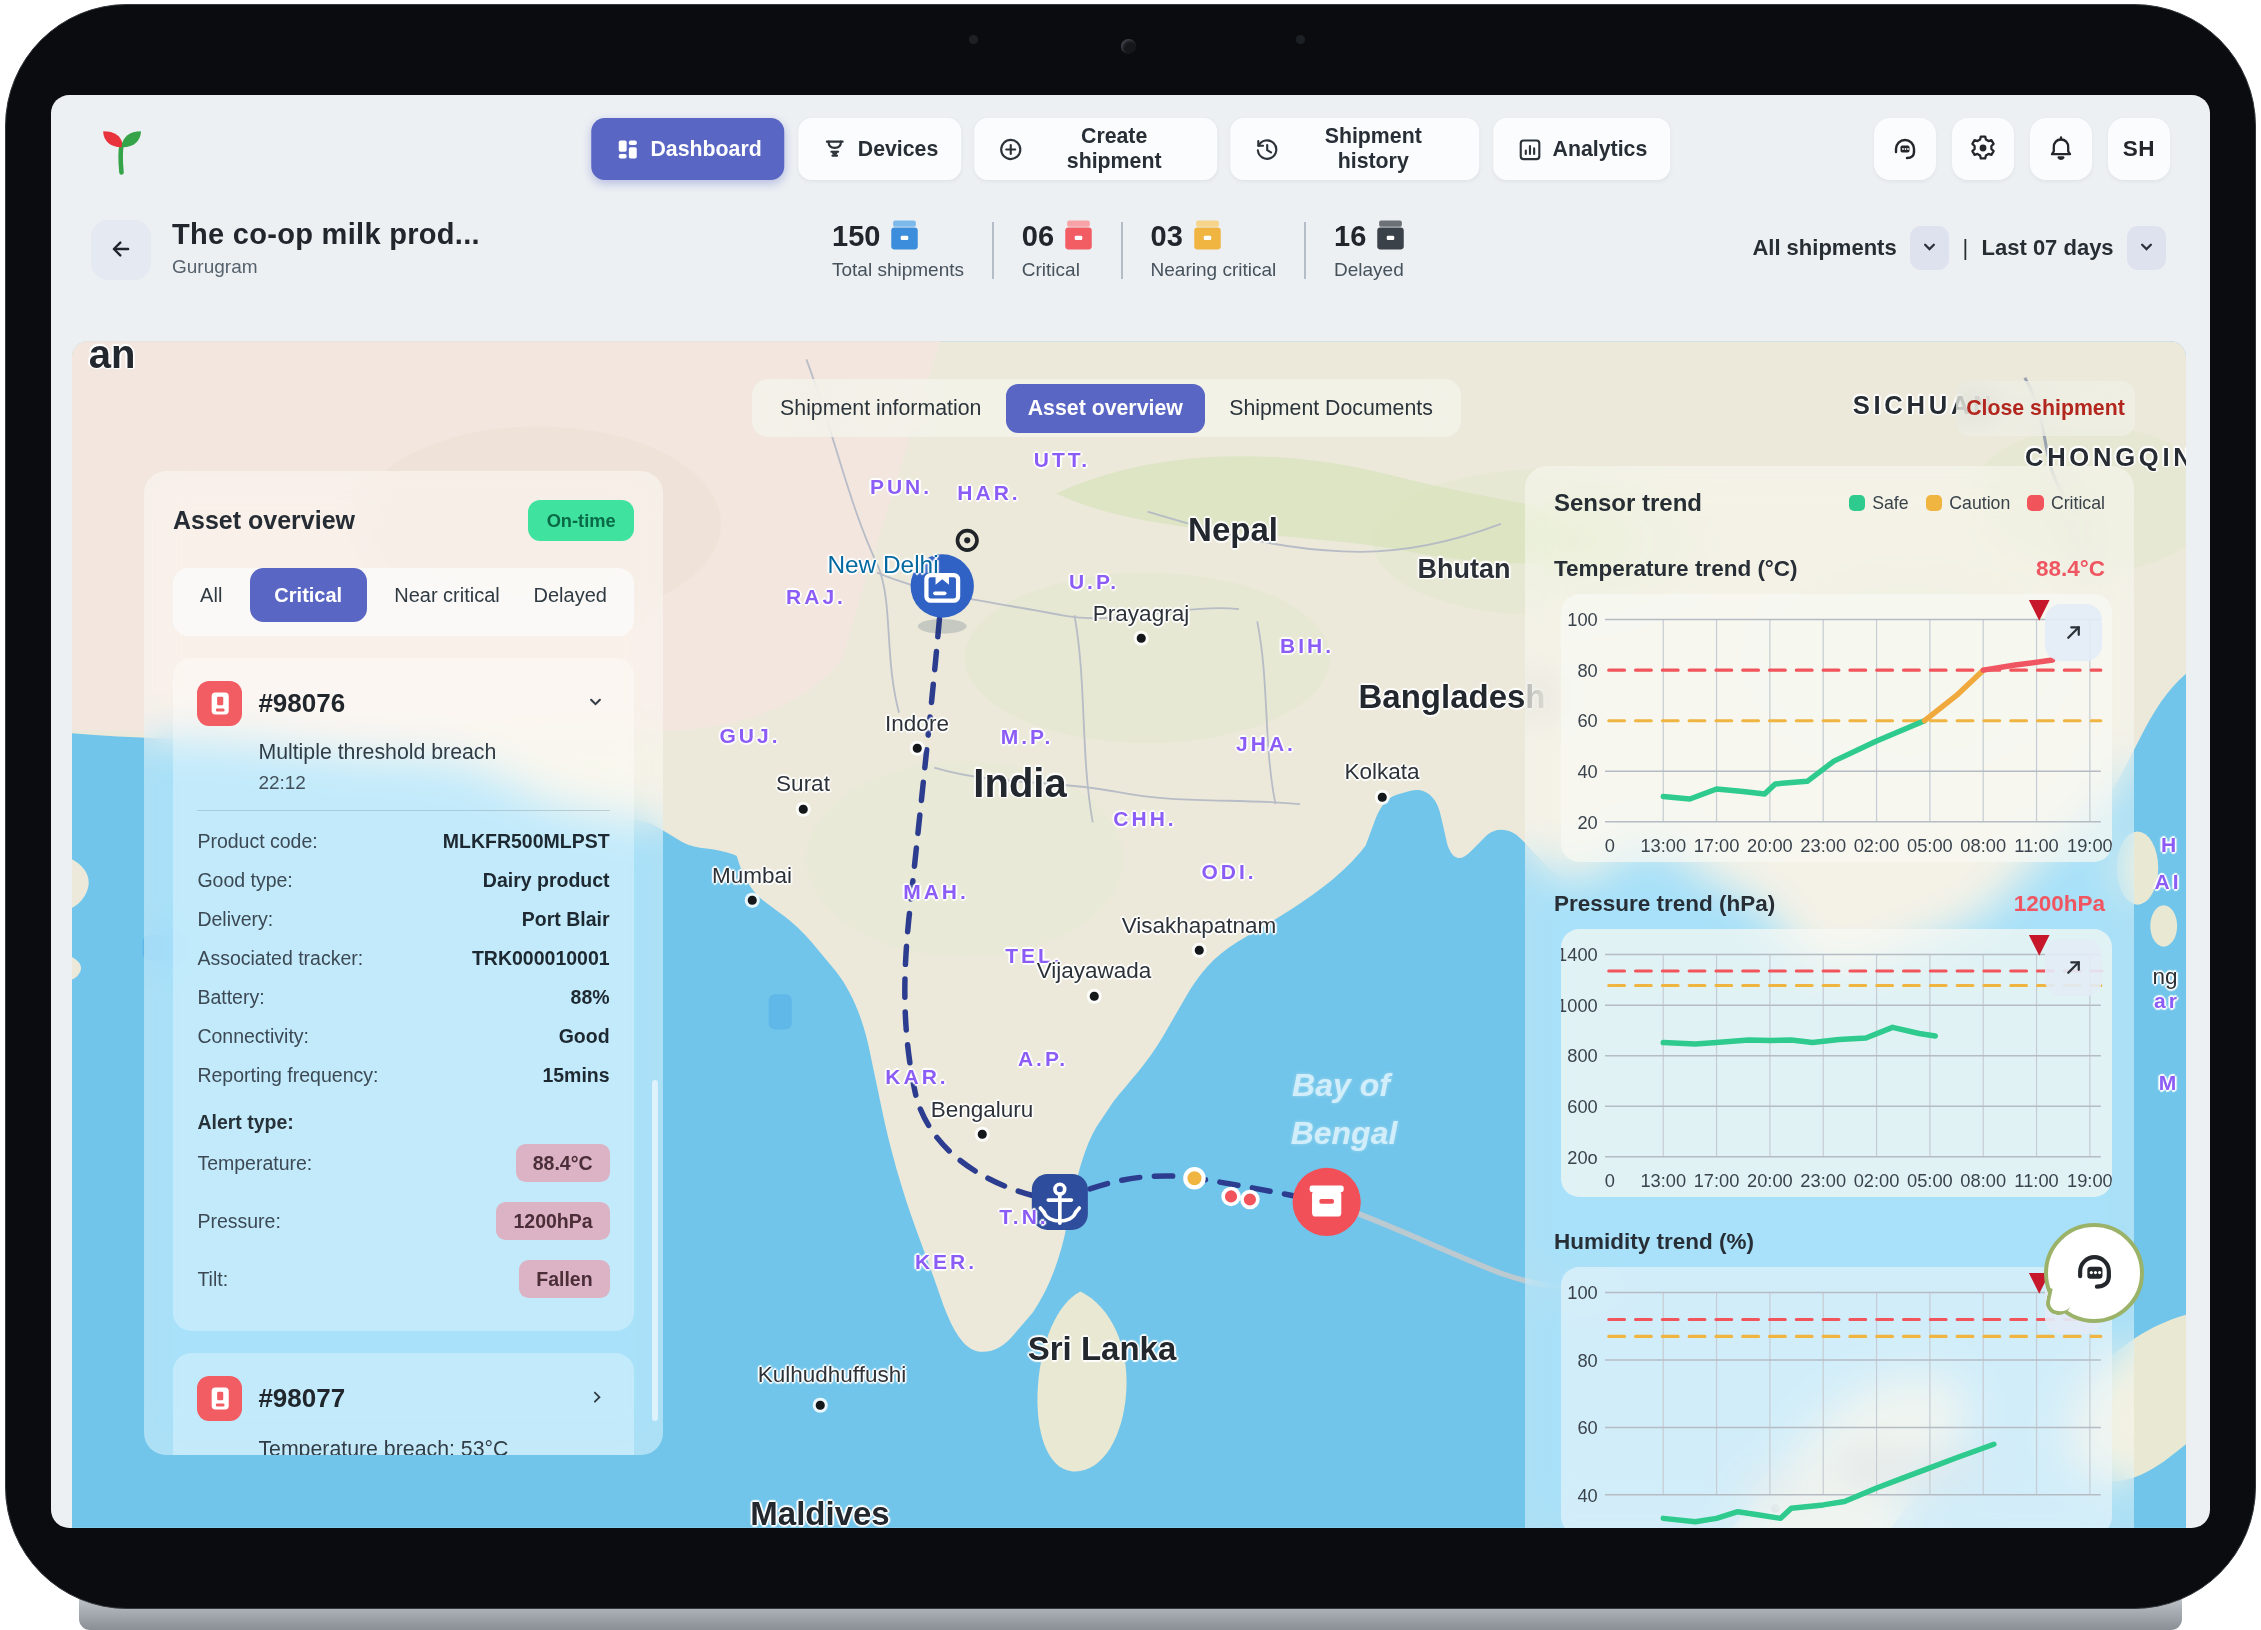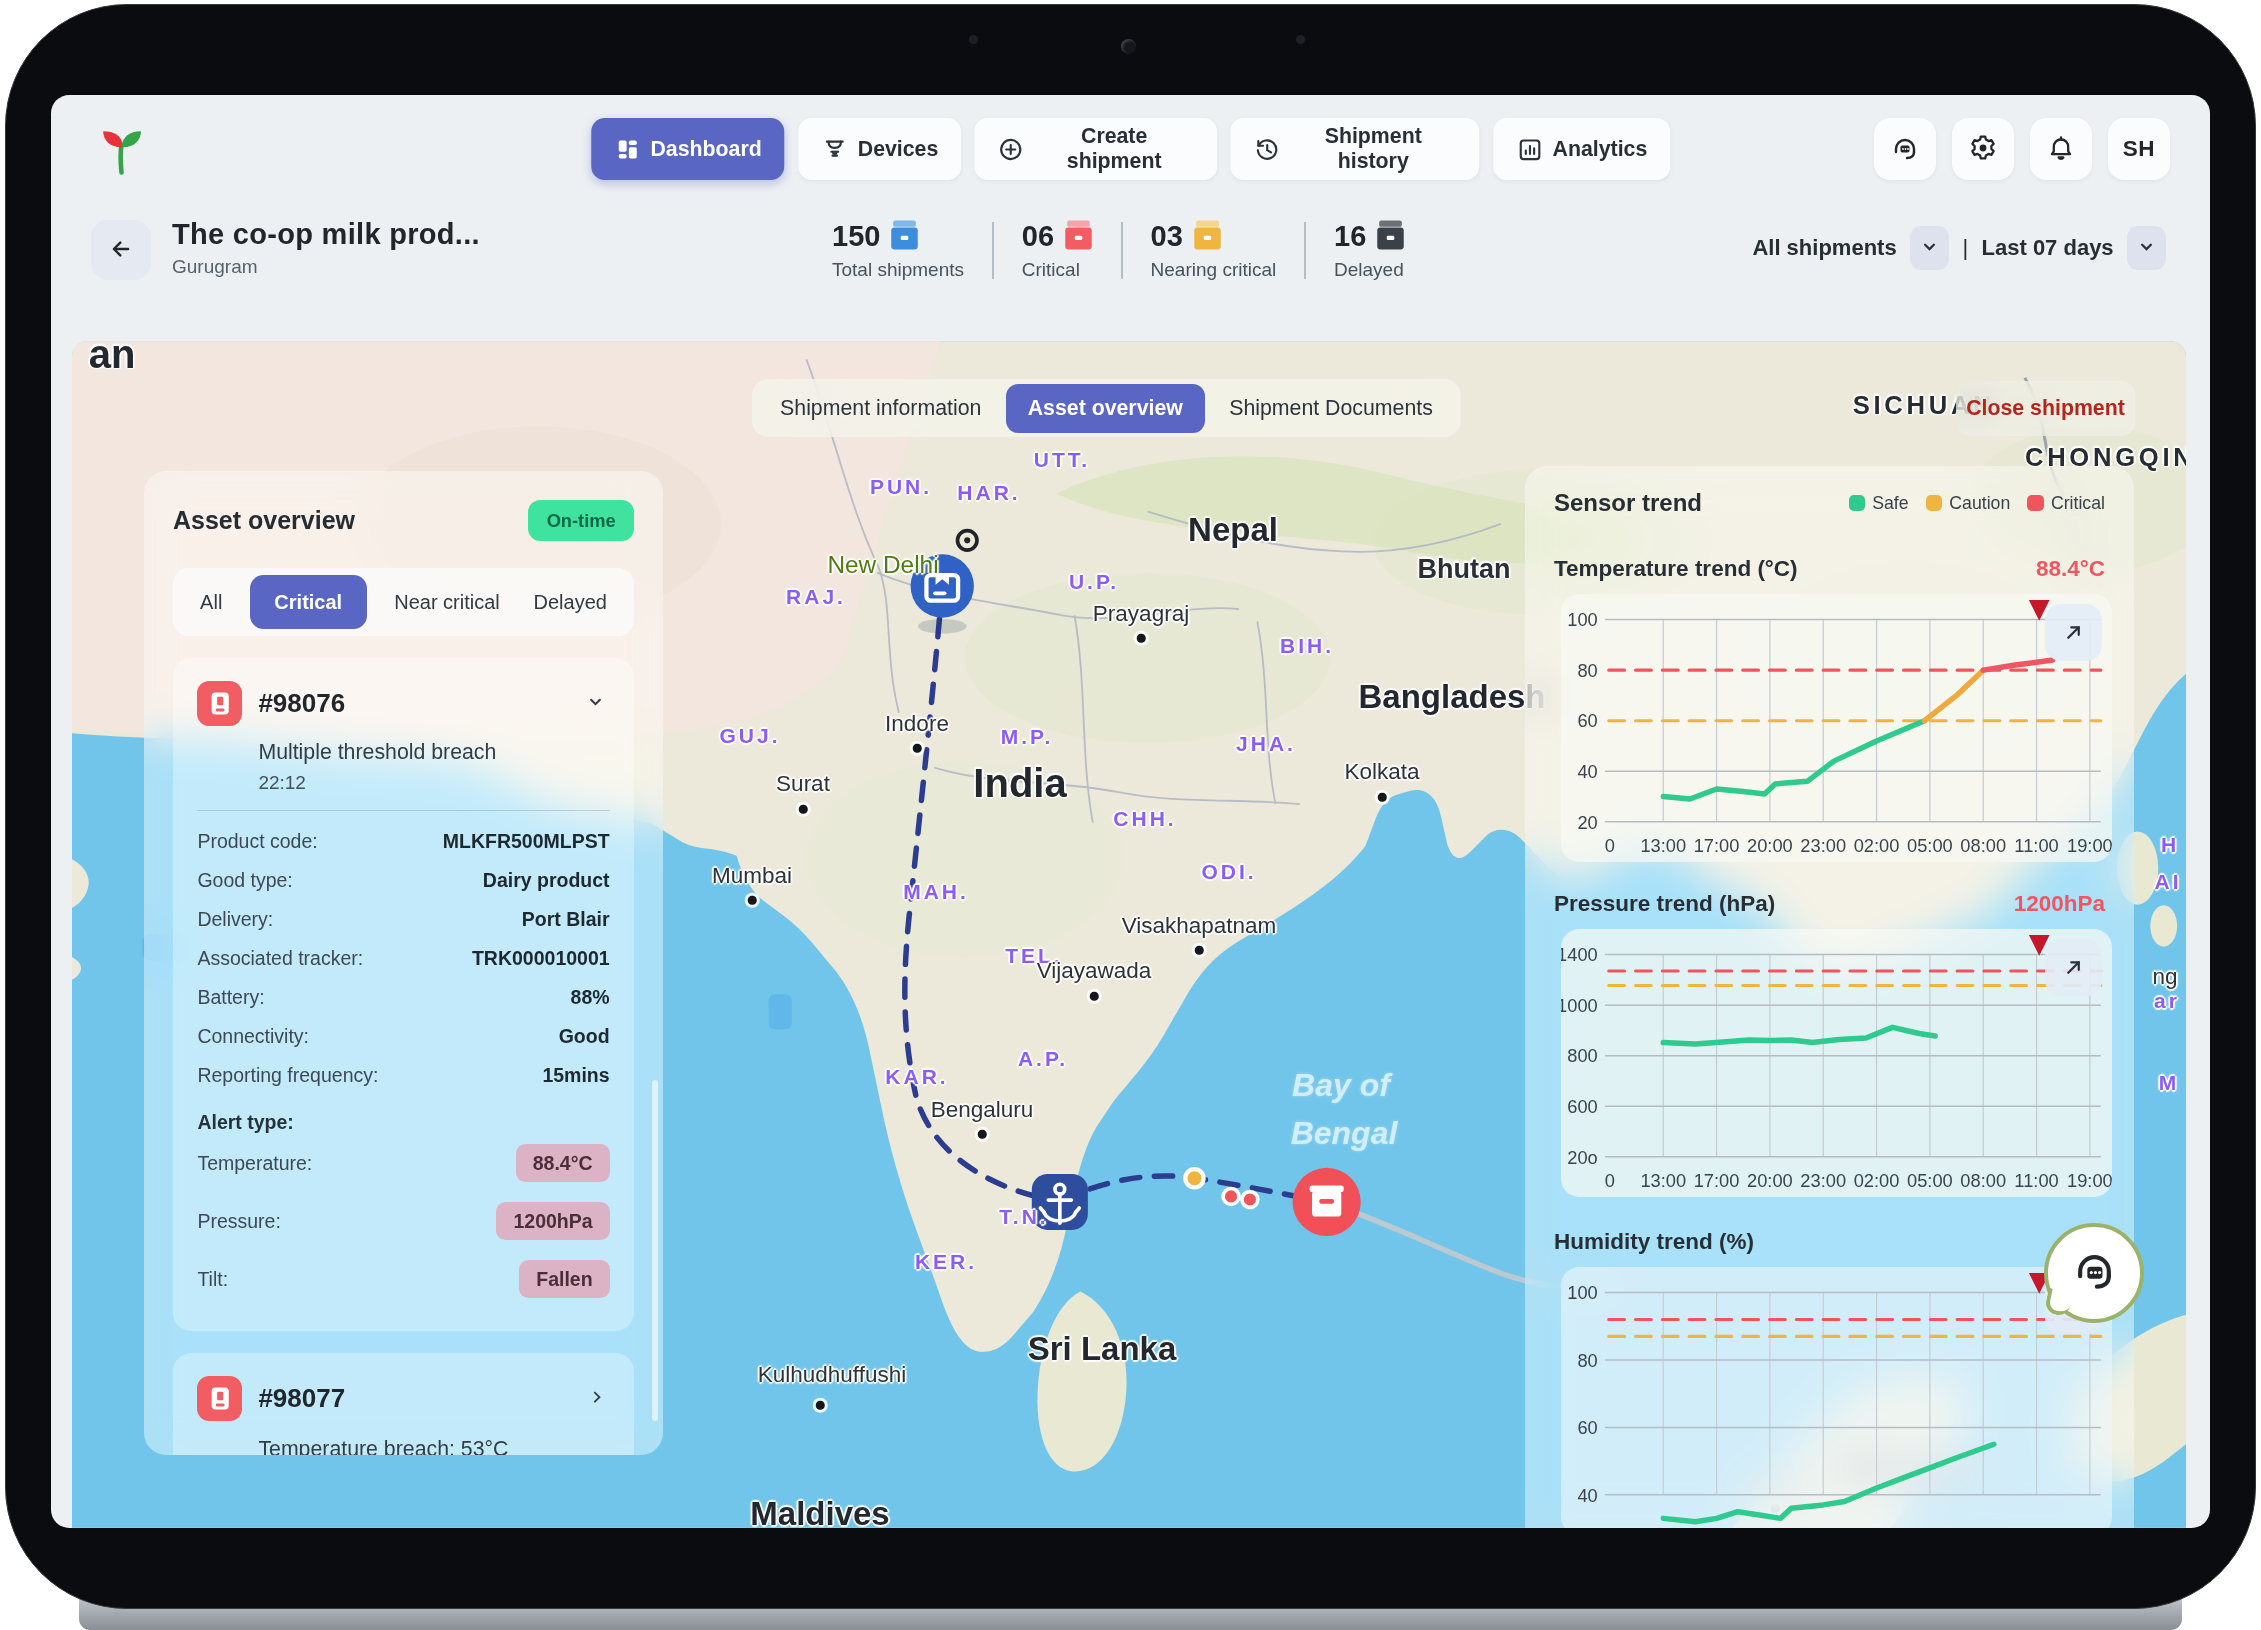--- a/index.html
+++ b/index.html
@@ -65,21 +65,21 @@
     overflow:hidden;}
   .map-inner{position:absolute;left:-21px;top:0;width:2159px;height:1187px;}
   .map-inner svg{position:absolute;left:0;top:0;}
   #map-labels{position:absolute;left:0;top:0;width:100%;height:100%;}
   .mlabel{position:absolute;transform:translate(-50%,-50%);white-space:nowrap;
     text-shadow:-1.8px 0 1.2px #fff,1.8px 0 1.2px #fff,0 -1.8px 1.2px #fff,0 1.8px 1.2px #fff,-1.2px -1.2px 1.2px #fff,1.2px 1.2px 1.2px #fff;}
   .country{font-size:33px;font-weight:700;color:#23282e;}
   .country-lg{font-size:40px;font-weight:700;color:#23282e;}
   .country-sm{font-size:27px;font-weight:600;color:#2a3036;}
   .city{font-size:22.5px;font-weight:500;color:#2c3238;}
-  .city-lg{font-size:24.4px;font-weight:500;color:#4d7c0f;}
+  .city-lg{font-size:24.4px;font-weight:500;color:#0369a1;}
   .state{font-size:21px;font-weight:700;letter-spacing:3px;color:#8b5cf6;}
   .state-lg{font-size:25.6px;font-weight:700;letter-spacing:3.7px;color:#262c32;}
   .sea{font-size:32px;font-style:italic;font-weight:600;color:#d2eefb;
     text-shadow:0 0 3.7px rgba(255,255,255,.35);}
   .mdot{position:absolute;width:8.5px;height:8.5px;border-radius:50%;background:#15181b;
     transform:translate(-50%,-50%);box-shadow:0 0 0 3px rgba(255,255,255,.85);}
 
   
   .glass{background:rgba(252,253,250,.46);backdrop-filter:blur(21px) saturate(1.25);
     -webkit-backdrop-filter:blur(21px) saturate(1.25);}
@@ -94,21 +94,21 @@
     font-family:inherit;font-size:21.3px;font-weight:600;color:#b3261e;cursor:pointer;z-index:4;}
 
   
   .asset-panel{position:absolute;left:93px;top:376px;width:519px;height:984px;border-radius:22px;
     padding:29px;z-index:5;overflow:hidden;}
   .ap-head{display:flex;align-items:center;justify-content:space-between;}
   .ap-title{font-size:25px;font-weight:700;color:#252c33;}
   .badge-ontime{background:#3fe29e;color:#0a6a47;font-size:18.3px;font-weight:700;border-radius:12.2px;
     padding:9.7px 18.3px;}
   .ap-tabs{margin-top:27px;background:rgba(253,253,251,.78);border-radius:16px;height:68px;display:flex;
-    align-items:center;justify-content:space-between;padding:0 21px;}
+    align-items:flex-start;justify-content:space-between;padding:0 21px;}
   .ap-tab{border:none;background:transparent;font-family:inherit;font-size:20px;font-weight:500;
     color:#2f3a42;cursor:pointer;padding:0 6.1px;height:54px;border-radius:13.4px;}
   .ap-tab.active{background:#5a66c4;color:#fff;padding:0 24.4px;font-weight:600;}
   .acard{background:rgba(255,255,255,.30);border-radius:18.3px;margin-top:22px;padding:23px 24.4px;position:relative;}
   .acard-head{display:flex;align-items:center;gap:16px;}
   .alert-ic{width:45px;height:45px;border-radius:12.2px;background:#f25c63;flex:none;
     display:flex;align-items:center;justify-content:center;}
   .alert-ic svg{width:24.4px;height:27px;}
   .acard-id{font-size:26px;font-weight:700;color:#20262c;flex:1;}
   .acard-chev{font-size:24.4px;color:#343d45;padding-right:3.7px;}

